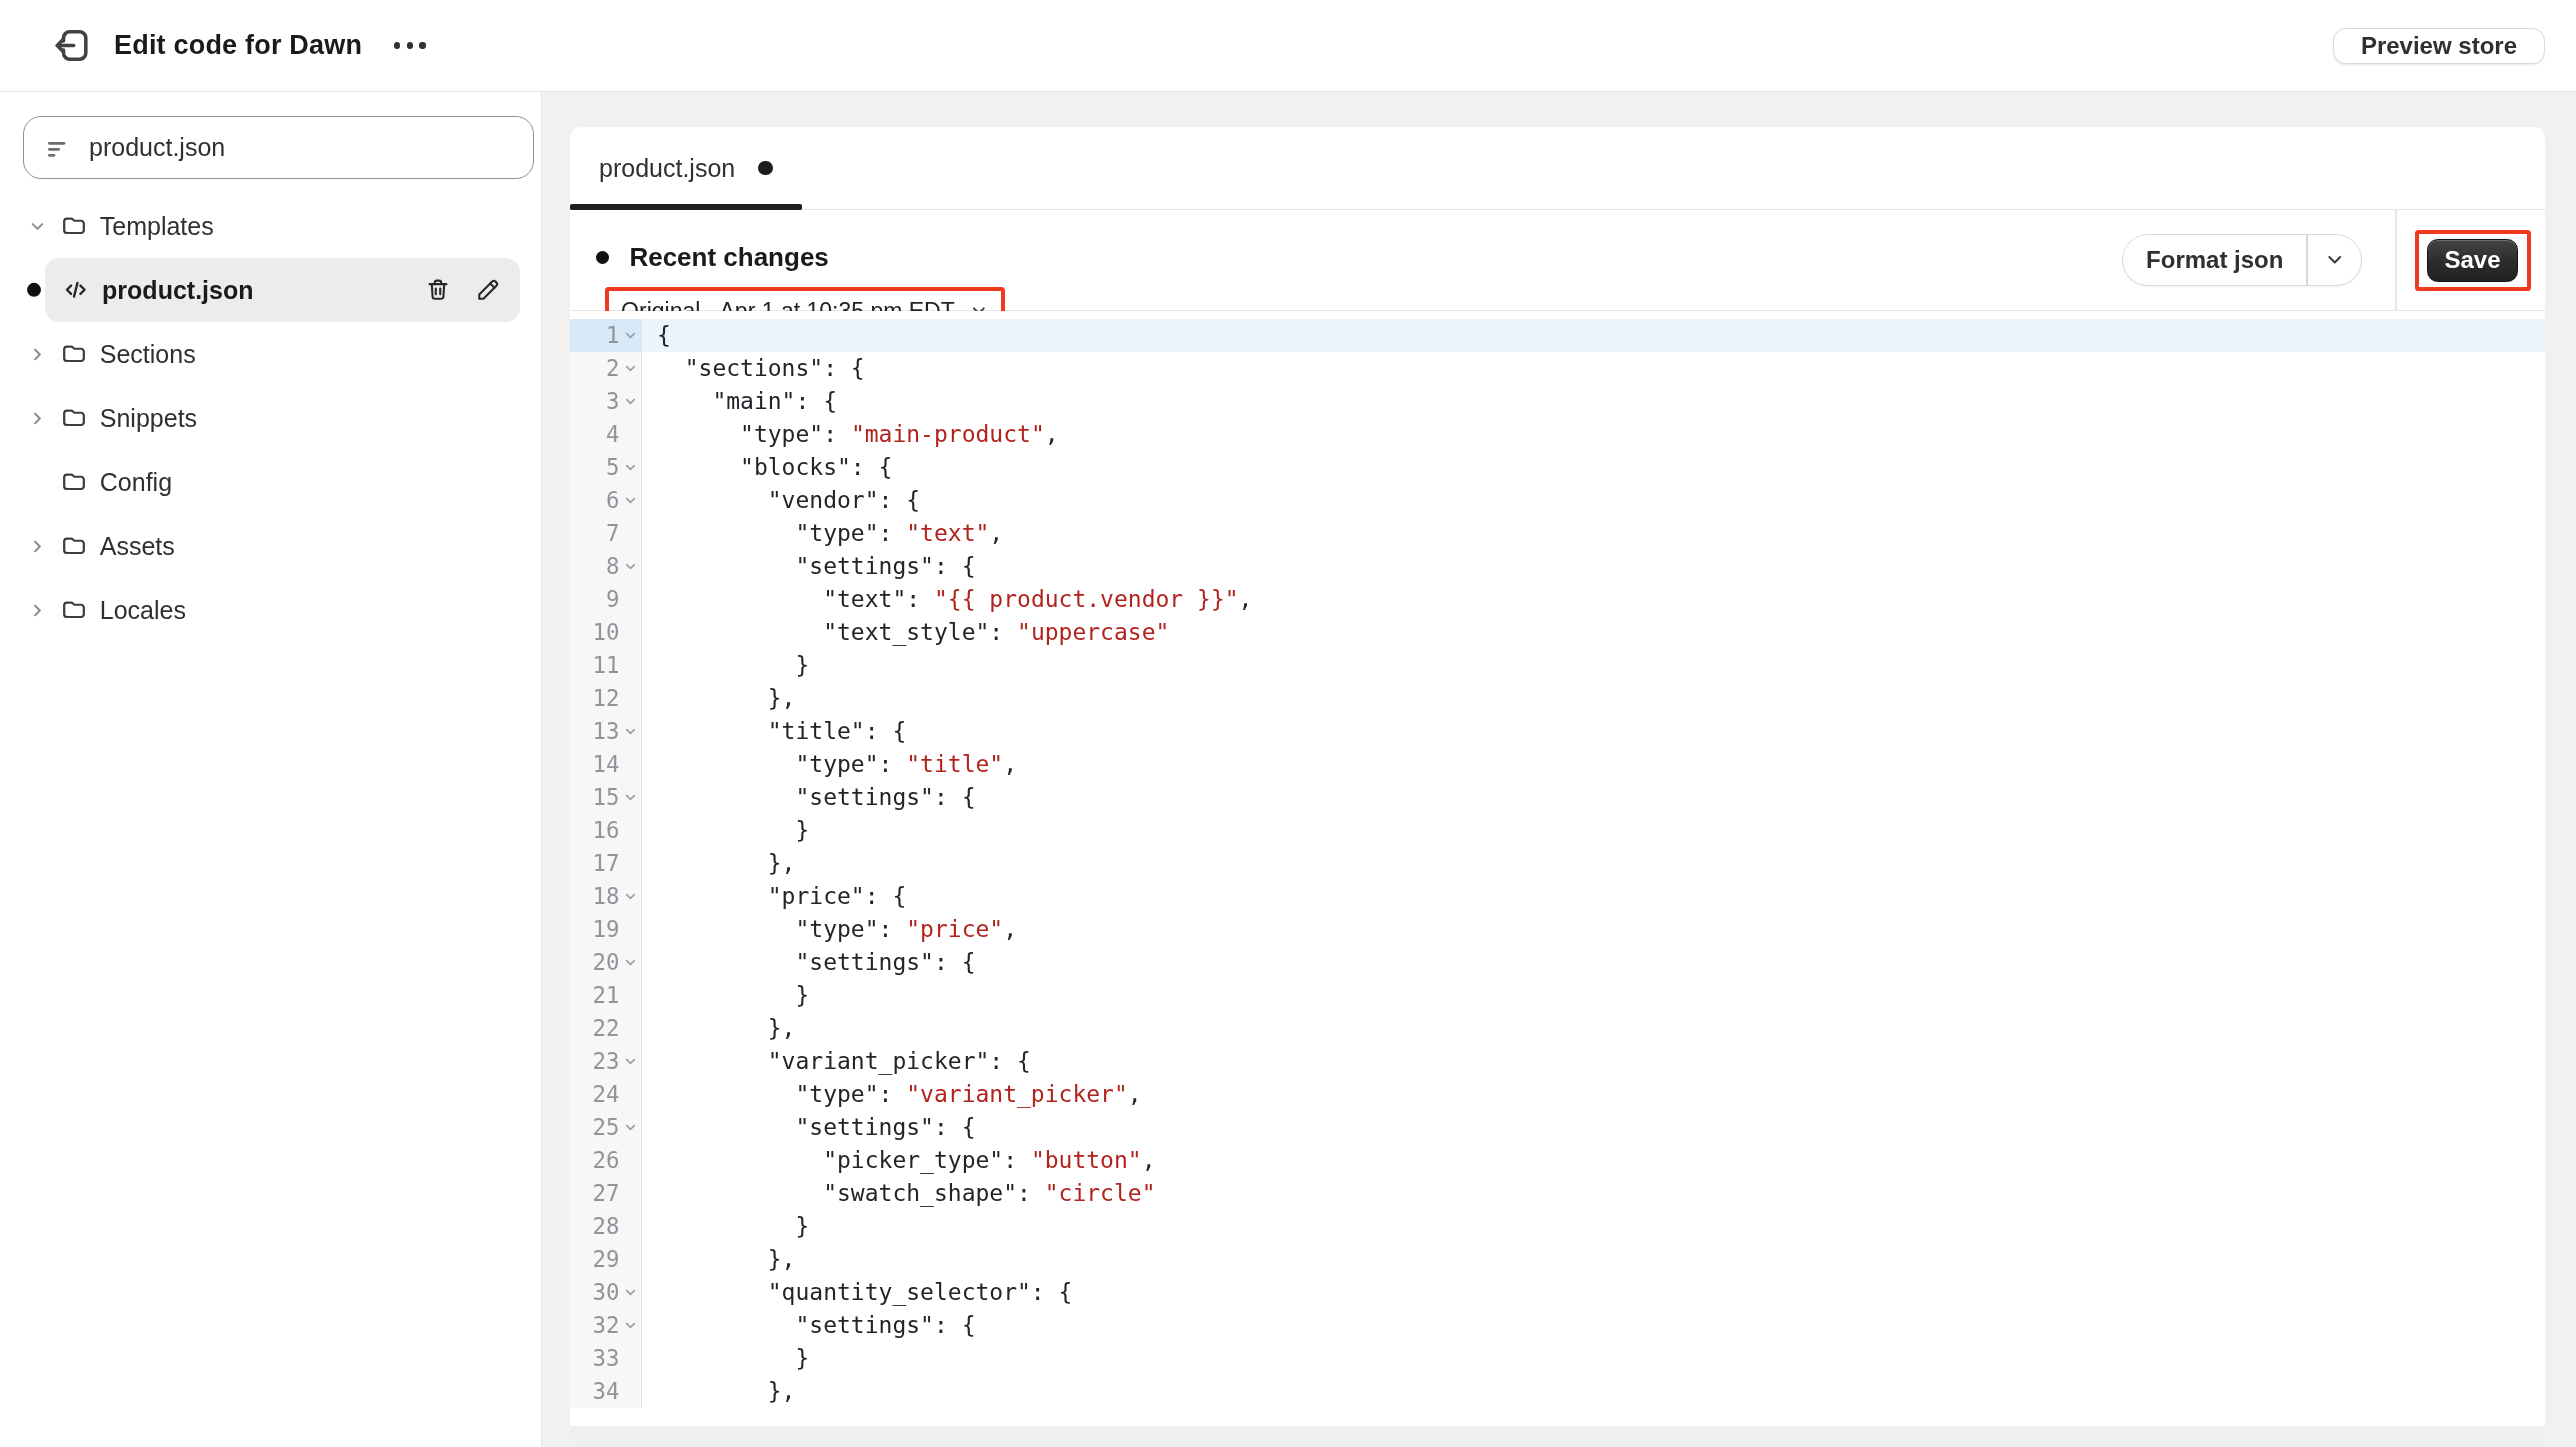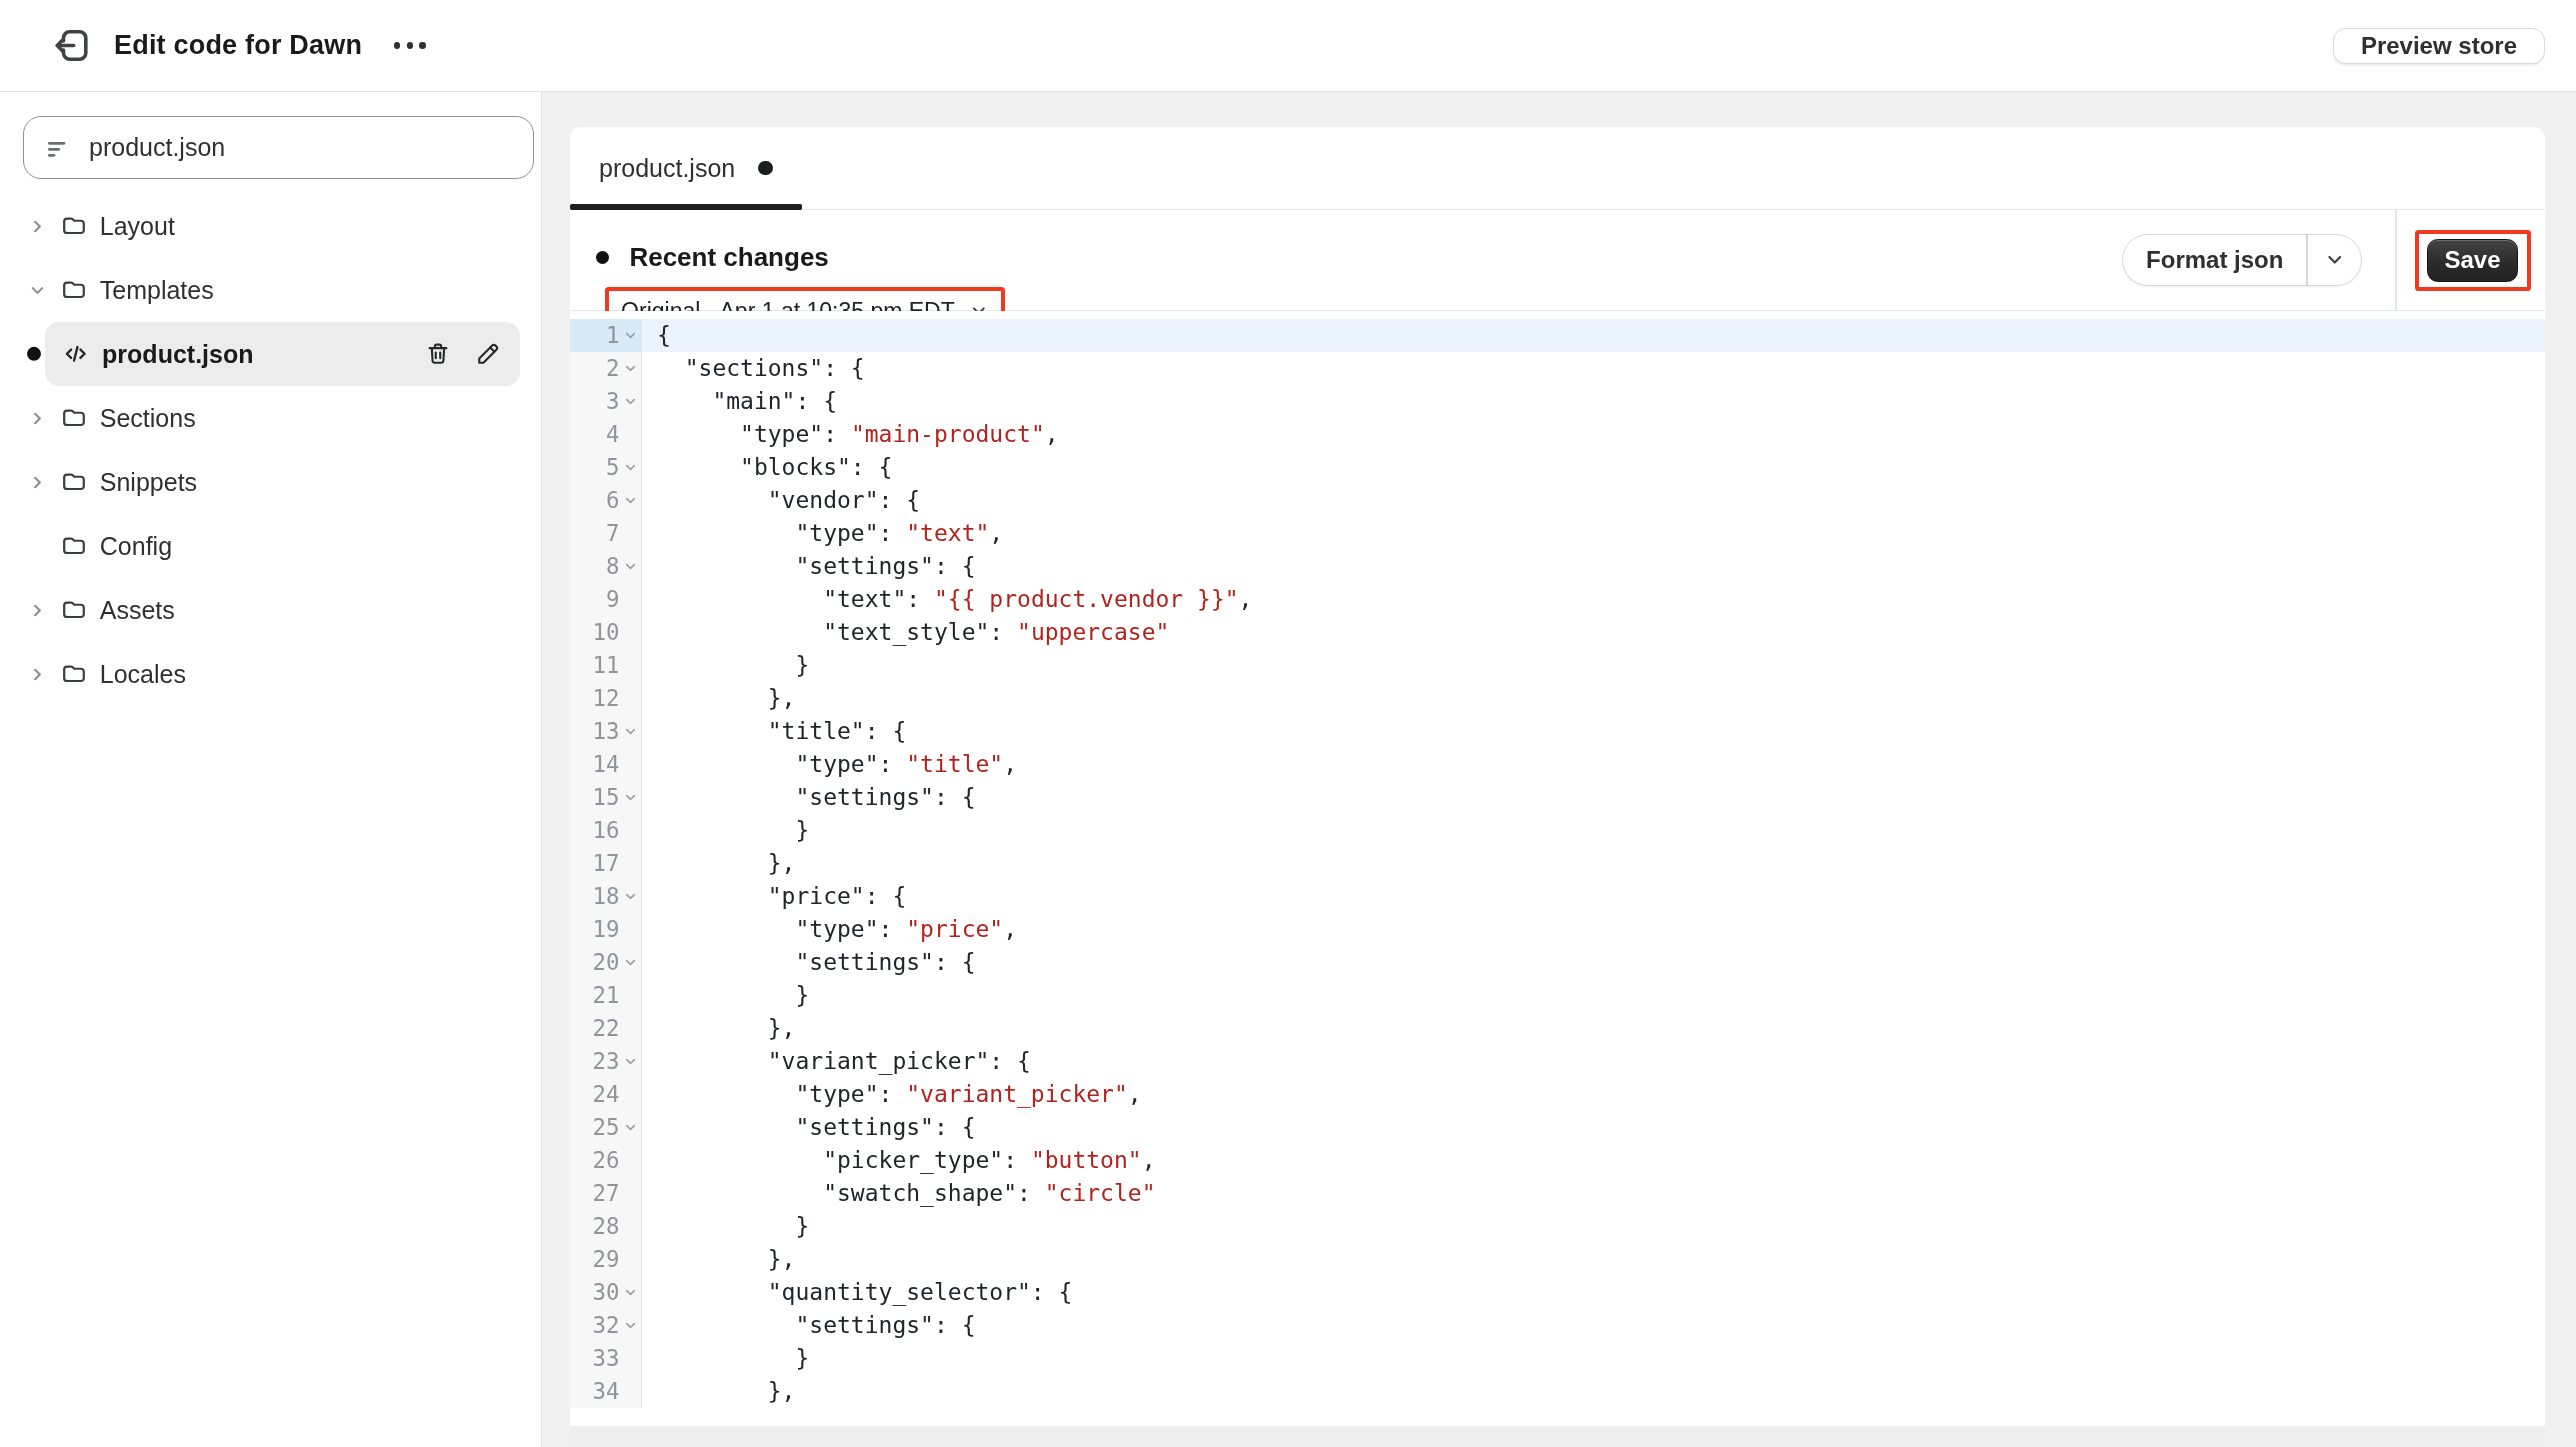--- a/index.html
+++ b/index.html
@@ -142,33 +142,20 @@
               <path d="M5.5 8.5h11"></path>
               <path d="M5.5 13h7"></path>
               <path d="M5.5 17.5h3.5"></path>
             </svg>
         </span>
         <input type="text" value="product.json" style="">
       </div>
 
       <div class="tree">
 
-        <div class="trow">
-          <span class="chev">
-              <svg width="19" height="19" viewBox="0 0 24 24" fill="none" stroke="#8a8d91" stroke-width="2.6" stroke-linecap="round" stroke-linejoin="round">
-                <path d="m9 6 6 6-6 6"></path>
-              </svg>
-            </span>
-          <span class="fico">
-              <svg width="28" height="28" viewBox="0 0 24 24" fill="none" stroke="#3a3d40" stroke-width="1.9" stroke-linecap="round" stroke-linejoin="round">
-                <path d="M3.6 8a2.4 2.4 0 0 1 2.4-2.4h3.5a2 2 0 0 1 1.4.58l1.33 1.32h5.77A2.4 2.4 0 0 1 20.4 9.9v5.7a2.4 2.4 0 0 1-2.4 2.4H6a2.4 2.4 0 0 1-2.4-2.4z"></path>
-              </svg>
-            </span>
-          <span class="tlabel">Layout</span>
-        </div>
 
         <div class="trow">
           <span class="chev">
               <svg width="19" height="19" viewBox="0 0 24 24" fill="none" stroke="#8a8d91" stroke-width="2.6" stroke-linecap="round" stroke-linejoin="round">
                 <path d="m6 9 6 6 6-6"></path>
               </svg>
             </span>
           <span class="fico">
               <svg width="28" height="28" viewBox="0 0 24 24" fill="none" stroke="#3a3d40" stroke-width="1.9" stroke-linecap="round" stroke-linejoin="round">
                 <path d="M3.6 8a2.4 2.4 0 0 1 2.4-2.4h3.5a2 2 0 0 1 1.4.58l1.33 1.32h5.77A2.4 2.4 0 0 1 20.4 9.9v5.7a2.4 2.4 0 0 1-2.4 2.4H6a2.4 2.4 0 0 1-2.4-2.4z"></path>

